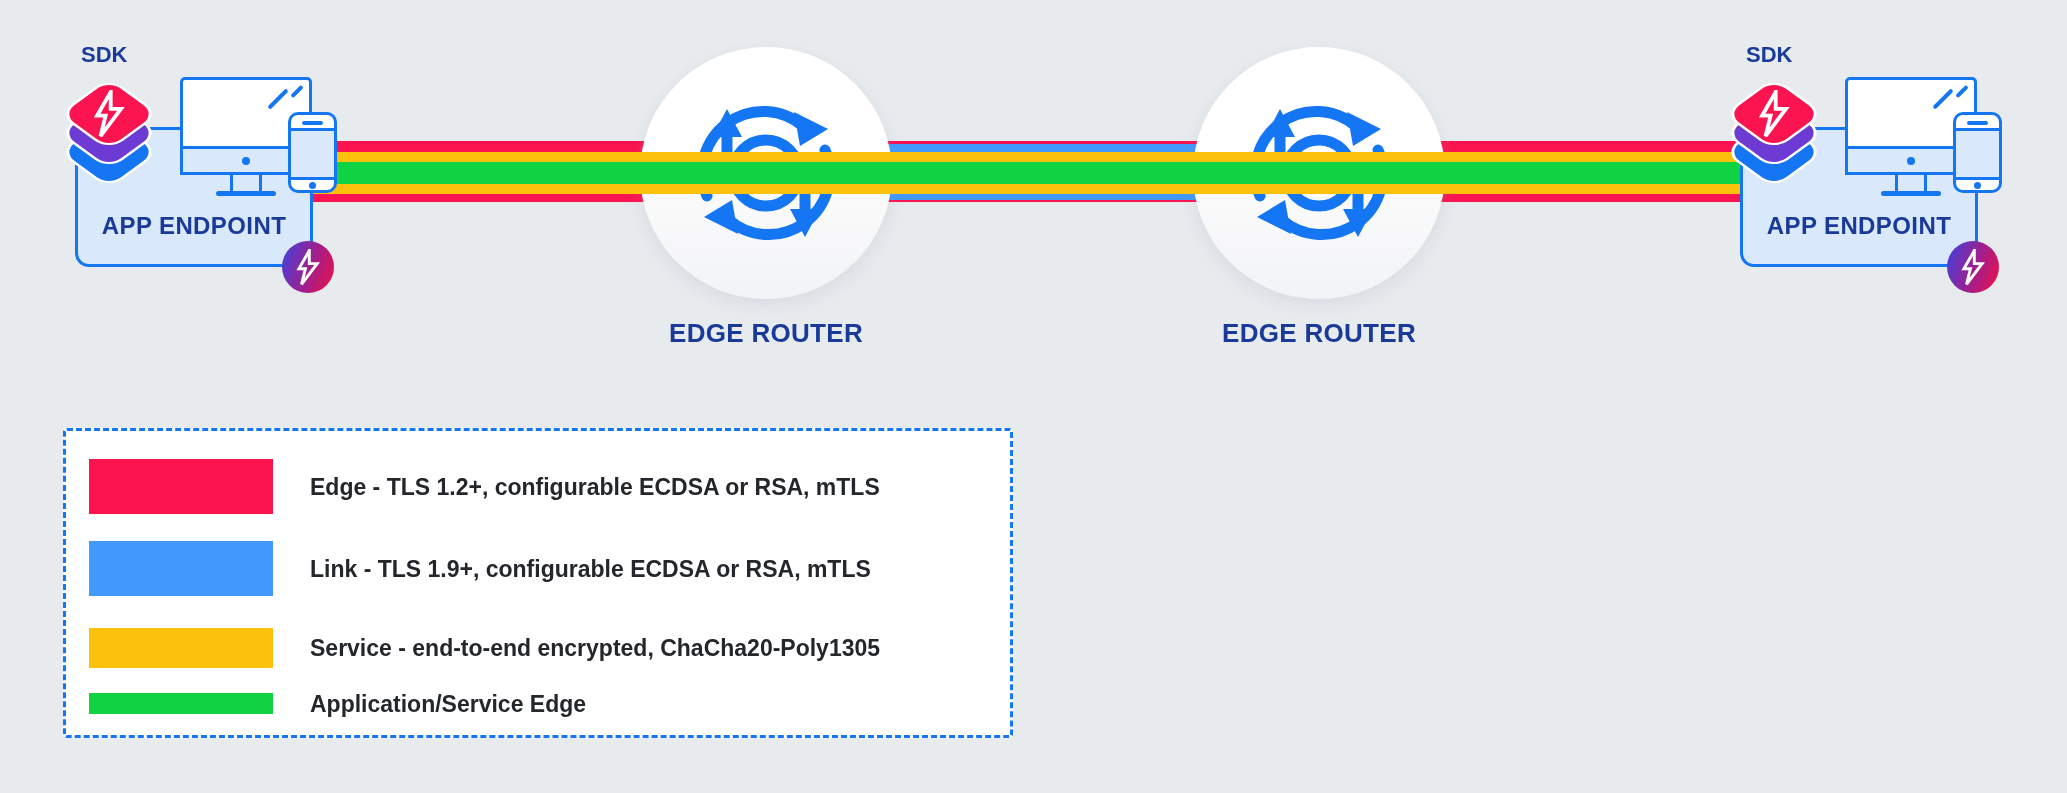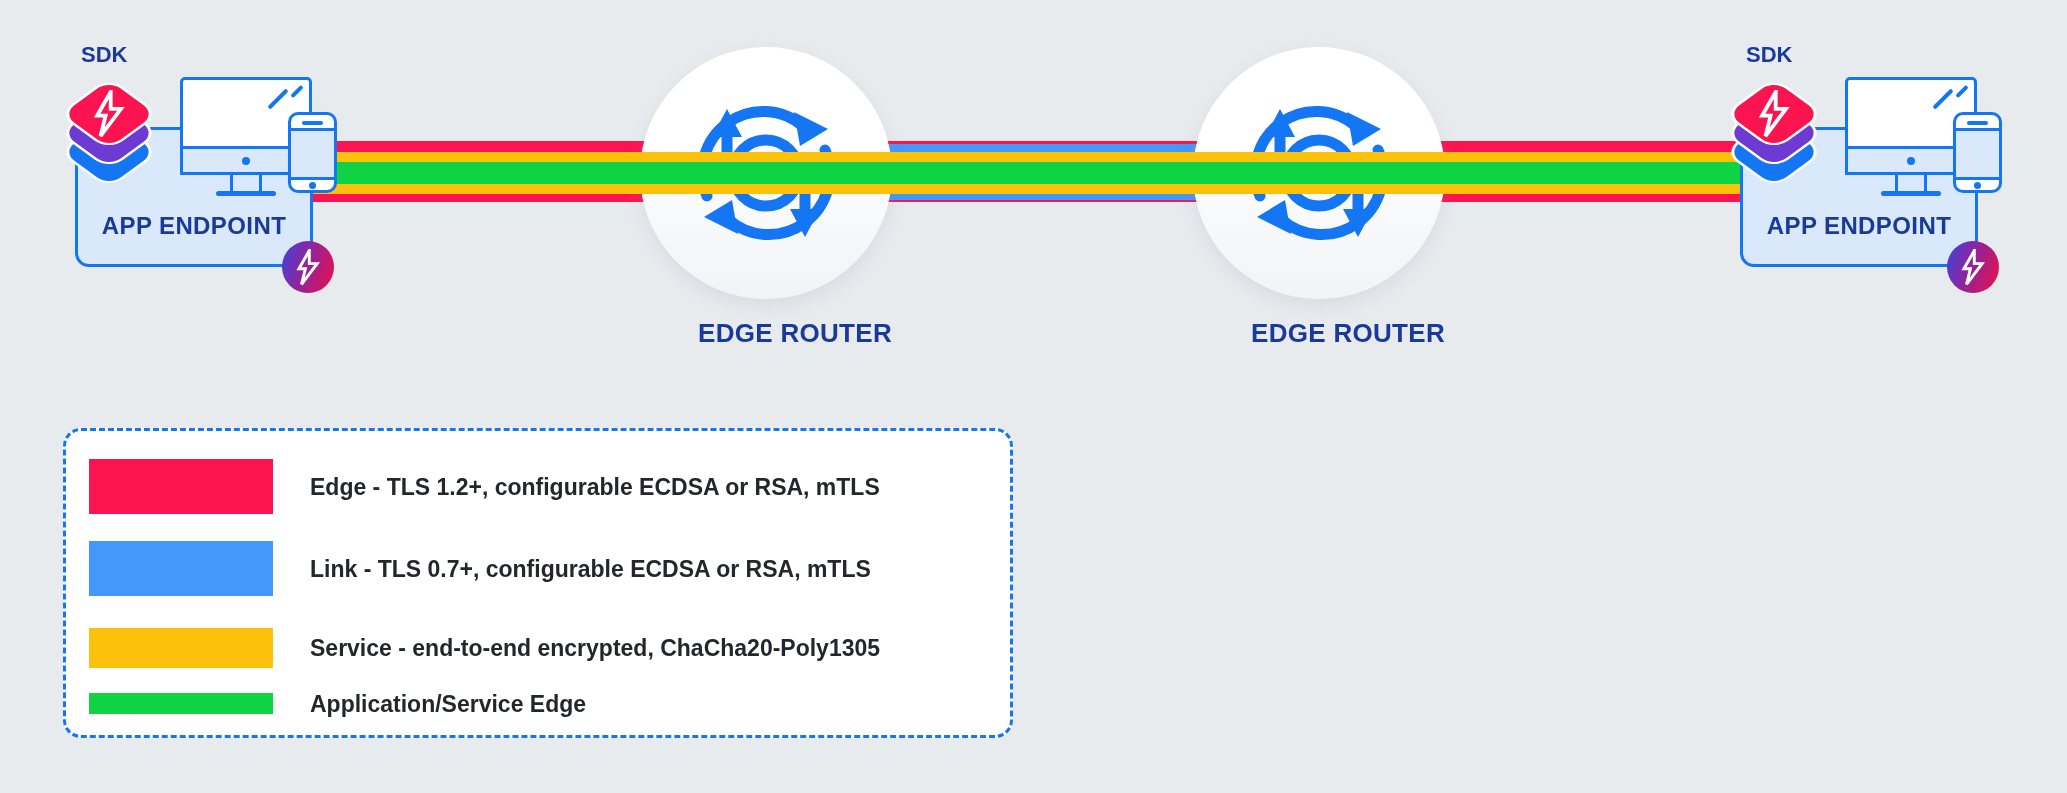--- a/index.html
+++ b/index.html
@@ -21,21 +21,21 @@
   .router-circle {
     position:absolute; top:47px; width:252px; height:252px; border-radius:50%;
     background:linear-gradient(180deg,#ffffff 35%,#f2f3f5 100%);
     box-shadow:0 6px 18px rgba(140,150,165,0.18);
     z-index:3;
   }
   .router-circle.left { left:640px; } .router-circle.right { left:1193px; }
   .router-icon { position:absolute; top:93px; width:160px; height:160px; z-index:4; }
   .router-icon.left { left:686px; } .router-icon.right { left:1239px; }
   .router-label {
-    position:absolute; top:318px; width:252px; text-align:right;
+    position:absolute; top:318px; width:252px; text-align:center;
     font-size:26px; font-weight:600; color:#1A3A99; letter-spacing:0.3px; z-index:7;
   }
   .router-label.left { left:640px; } .router-label.right { left:1193px; }
 
   
   .ep { position:absolute; top:0; width:350px; height:310px; z-index:10; }
   .ep.left { left:55px; } .ep.right { left:1720px; }
 
   .sdk-label { position:absolute; left:26px; top:42px; font-size:22px; font-weight:600; color:#1A3A99; z-index:6; }
 
@@ -82,21 +82,21 @@
 
   .badge {
     position:absolute; left:227px; top:241px; width:52px; height:52px; border-radius:50%;
     background:linear-gradient(110deg,#4640D8 5%,#9C2090 52%,#E8114E 95%);
     display:flex; align-items:center; justify-content:center; z-index:5;
   }
 
   
   .legend {
     position:absolute; left:63px; top:428px; width:950px; height:310px;
-    background:#ffffff; border:3px dashed #1476F2; border-radius:18px; z-index:8;
+    background:#ffffff; border:3px dashed #1476F2; border-radius:4px; z-index:8;
   }
   .lg-swatch { position:absolute; left:23px; width:184px; }
   .lg-sw1 { top:28px;  height:55px; }
   .lg-sw2 { top:110px; height:55px; }
   .lg-sw3 { top:197px; height:40px; }
   .lg-sw4 { top:262px; height:21px; }
   .lg-label {
     position:absolute; left:244px; height:28px; line-height:28px;
     font-size:23px; font-weight:600; color:#23262B;
   }
@@ -238,18 +238,18 @@
     </div>
   </div>
 
   <div class="legend">
     <div class="lg-swatch lg-sw1" style="background-color: rgb(251, 20, 80);"></div>
     <div class="lg-swatch lg-sw2" style="background-color: rgb(67, 152, 251);"></div>
     <div class="lg-swatch lg-sw3" style="background-color: rgb(252, 193, 10);"></div>
     <div class="lg-swatch lg-sw4" style="background-color: rgb(16, 211, 67);"></div>
 
     <div class="lg-label lg-lb1">Edge - TLS 1.2+, configurable ECDSA or RSA, mTLS</div>
-    <div class="lg-label lg-lb2">Link - TLS 0.7+, configurable ECDSA or RSA, mTLS</div>
+    <div class="lg-label lg-lb2">Link - TLS 1.9+, configurable ECDSA or RSA, mTLS</div>
     <div class="lg-label lg-lb3">Service - end-to-end encrypted, ChaCha20-Poly1305</div>
     <div class="lg-label lg-lb4">Application/Service Edge</div>
   </div>
 
 </div>
 
 </body></html>

